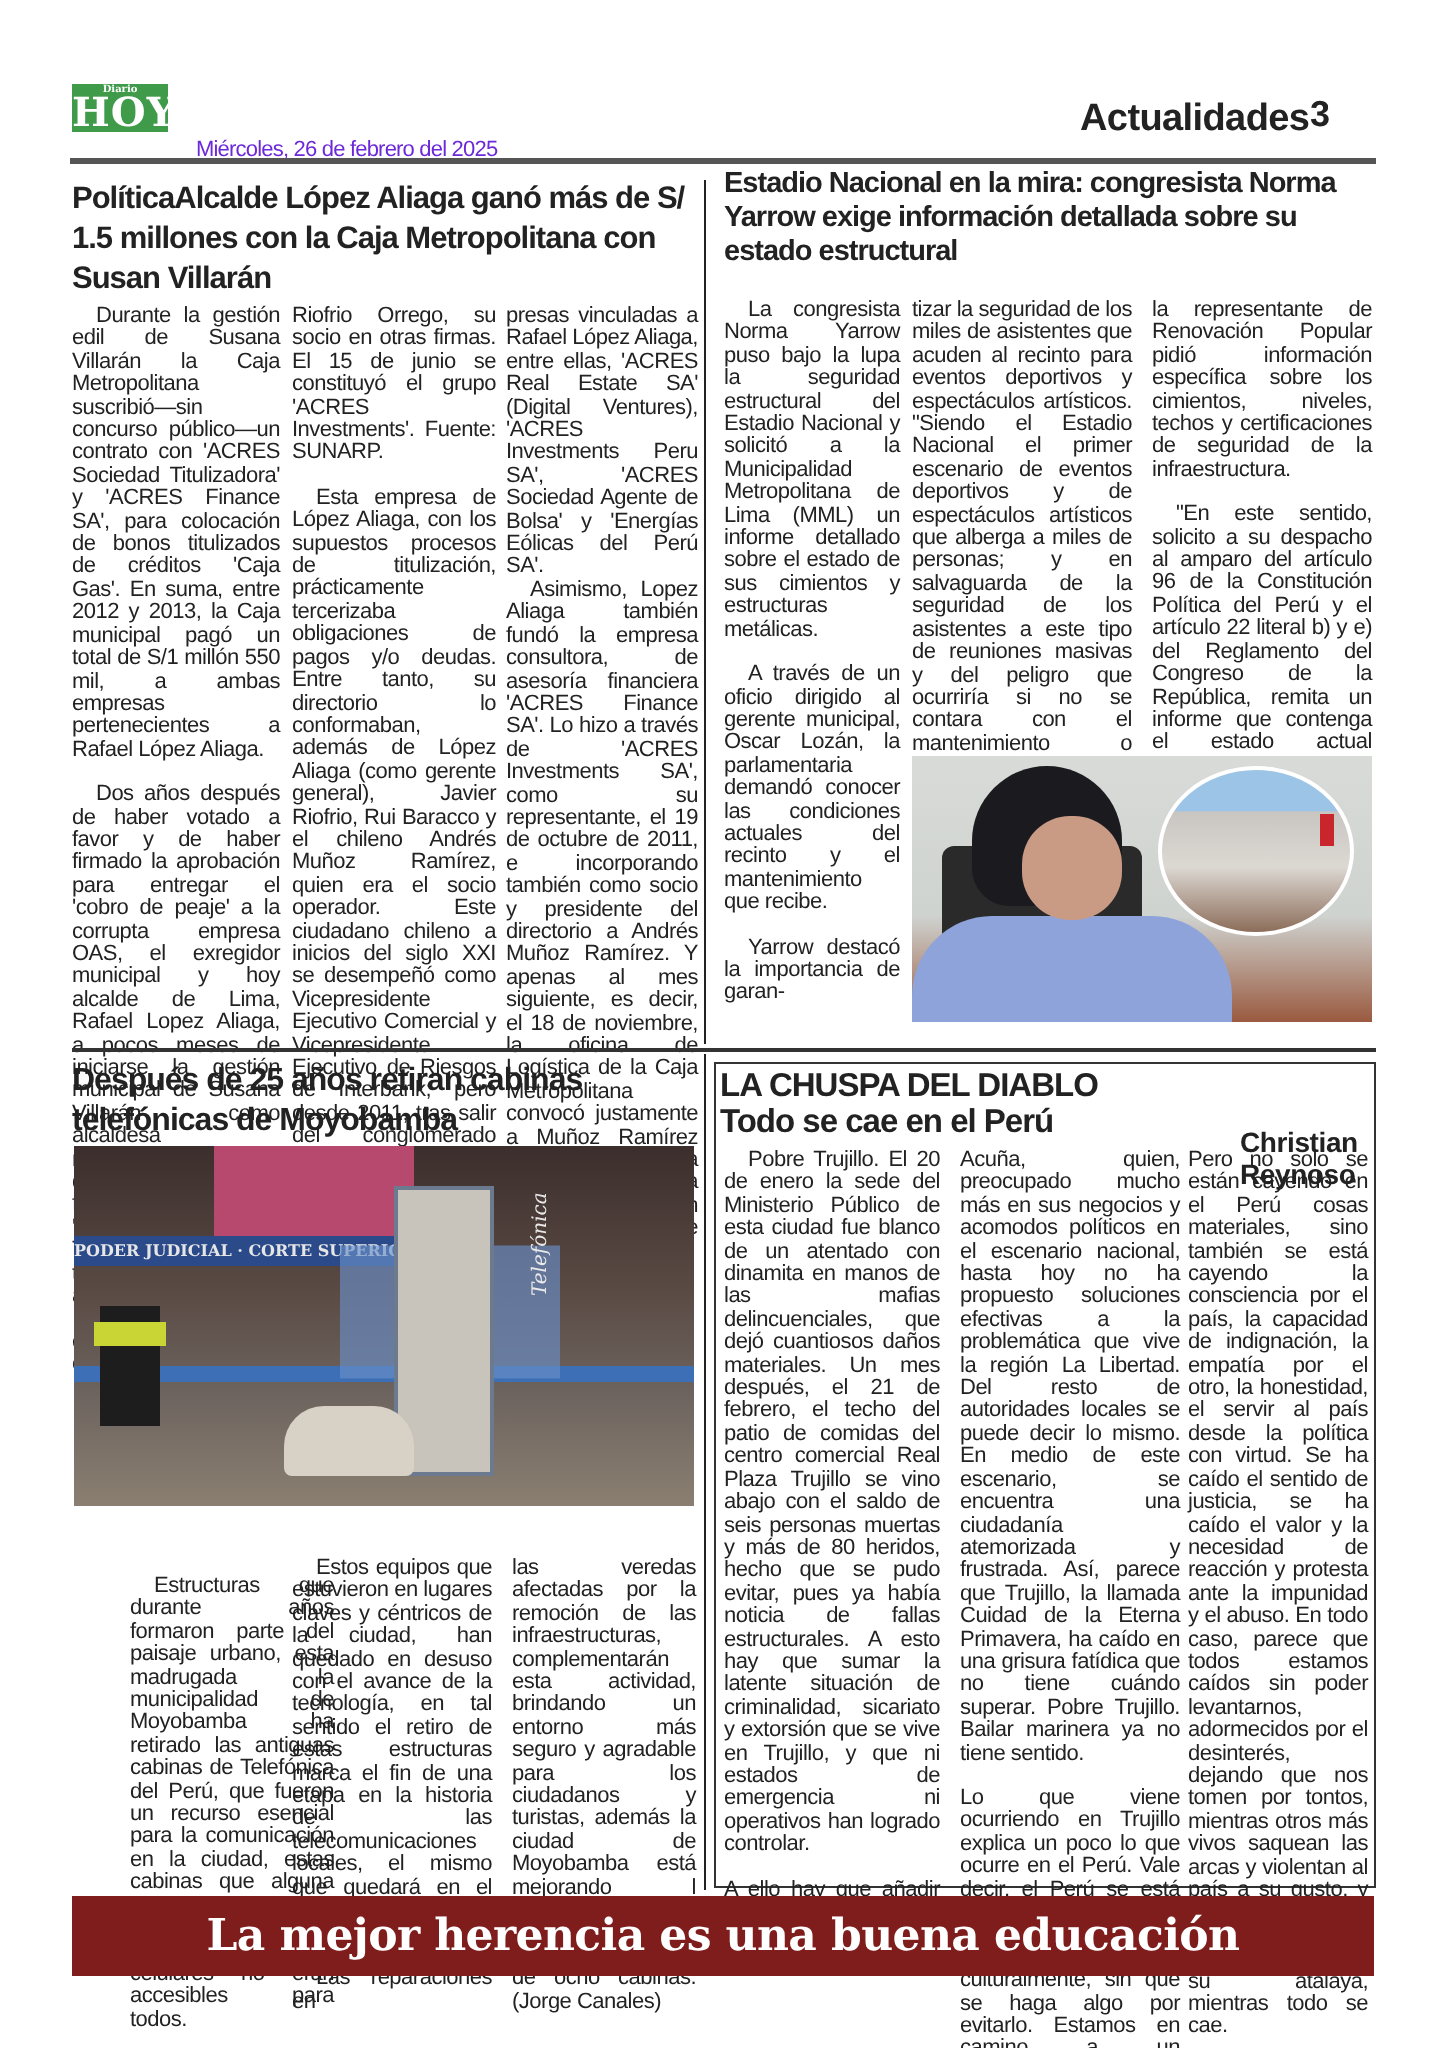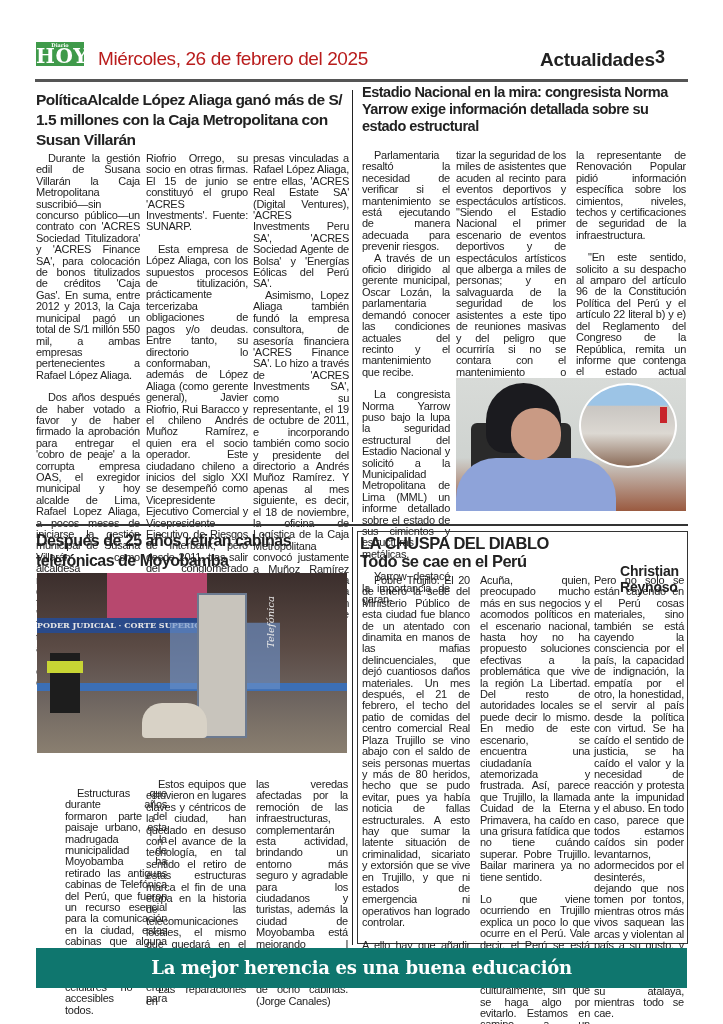--- a/index.html
+++ b/index.html
@@ -3,21 +3,21 @@
 <meta charset="utf-8">
 <style>
   * { box-sizing: border-box; margin: 0; padding: 0; }
   html, body { width: 723px; height: 1024px; background: #ffffff; overflow: hidden; }
   body { position: relative; font-family: "Liberation Sans", sans-serif; color: #1a1a1a; }
 
   .header { position: absolute; left: 0; top: 0; width: 723px; height: 80px; }
   .logo { position: absolute; left: 36px; top: 42px; width: 48px; height: 24px; background: #3f9a4a; color: #fff; text-align: center; }
   .logo .small { display: block; font-family: "DejaVu Serif", serif; font-size: 5px; font-weight: bold; line-height: 7px; }
   .logo .big { display: block; font-family: "DejaVu Serif", serif; font-size: 20px; font-weight: bold; line-height: 15px; letter-spacing: 0.5px; }
-  .date { position: absolute; left: 98px; top: 48px; font-size: 19px; color: #b91c1c; letter-spacing: -0.4px; }
+  .date { position: absolute; left: 98px; top: 69px; font-size: 11px; color: #6d28d9; letter-spacing: -0.4px; }
   .section { position: absolute; left: 540px; top: 49px; font-size: 19px; font-weight: bold; color: #222; letter-spacing: -0.3px; }
   .pagenum { position: absolute; left: 655px; top: 47px; font-size: 18px; font-weight: bold; color: #222; }
   .rule { position: absolute; left: 35px; top: 79px; width: 653px; height: 3px; background: #555; }
 
   .vsep { position: absolute; background: #222; width: 1px; }
   .hsep { position: absolute; background: #333; height: 2px; }
 
   .headline { position: absolute; text-align: left; font-weight: bold; color: #222; letter-spacing: -0.5px; }
 
   .col { position: absolute; font-size: 11px; line-height: 11.4px; text-align: justify; color: #222; letter-spacing: -0.25px; hyphens: manual; }
@@ -40,21 +40,21 @@
   .cabin-booth { position: absolute; left: 160px; top: 20px; width: 50px; height: 145px; background: #c8c4bc; border: 2px solid #6c7a90; }
   .cabin-wing { position: absolute; left: 133px; top: 45px; width: 110px; height: 95px; background: #6a8fc7; opacity: 0.65; clip-path: polygon(0 5%, 100% 5%, 100% 75%, 0 75%); }
   .cabin-guard { position: absolute; left: 13px; top: 80px; width: 30px; height: 60px; background: #1d1d1d; }
   .cabin-vest { position: absolute; left: 10px; top: 88px; width: 36px; height: 12px; background: #c8d534; }
   .cabin-man { position: absolute; left: 105px; top: 130px; width: 65px; height: 35px; background: #d8d2c6; border-radius: 20px 20px 4px 4px; }
   .cabin-brand { position: absolute; left: 228px; top: 75px; color: #e9e9e9; font-family: "DejaVu Serif", serif; font-size: 10px; font-style: italic; transform: rotate(-90deg); transform-origin: left top; }
 
   .box-chuspa { position: absolute; left: 357px; top: 531px; width: 331px; height: 413px; border: 1px solid #333; }
   .byline { position: absolute; left: 620px; top: 563px; font-size: 14px; font-weight: bold; color: #222; letter-spacing: -0.2px; }
 
-  .banner { position: absolute; left: 36px; top: 948px; width: 651px; height: 40px; background: #0f766e; color: #fff; text-align: center; font-family: "DejaVu Serif", serif; font-weight: bold; font-size: 18px; line-height: 40px; letter-spacing: -0.3px; }
+  .banner { position: absolute; left: 36px; top: 948px; width: 651px; height: 40px; background: #7f1d1d; color: #fff; text-align: center; font-family: "DejaVu Serif", serif; font-weight: bold; font-size: 22px; line-height: 40px; letter-spacing: -0.3px; }
 </style>
 </head>
 <body>
 
 <div class="header">
   <div class="logo">
     <span class="small">Diario</span>
     <span class="big">HOY</span>
   </div>
   <div class="date">Miércoles, 26 de febrero  del 2025</div>
@@ -76,23 +76,22 @@
 <div class="col" style="left:253px; top:153px; width:96px;">
   <p class="tight" style="text-indent:0">presas vinculadas a Rafael López Aliaga, entre ellas, 'ACRES Real Estate SA' (Digital Ventures), 'ACRES Investments Peru SA', 'ACRES Sociedad Agente de Bolsa' y 'Energías Eólicas del Perú SA'.</p>
   <p>Asimismo, Lopez Aliaga también fundó la empresa consultora, de asesoría financiera 'ACRES Finance SA'. Lo hizo a través de 'ACRES Investments SA', como su representante, el 19 de octubre de 2011, e incorporando también como socio y presidente del directorio a Andrés Muñoz Ramírez. Y apenas al mes siguiente, es decir, el 18 de noviembre, la oficina de Logística de la Caja Metropolitana convocó justamente a Muñoz Ramírez para que la empresa realice una asesoría externa en gestión integral de riesgos.</p>
 </div>
 
 <div class="vsep" style="left:352px; top:90px; height:432px;"></div>
 
 <div class="headline" style="left:362px; top:84px; width:326px; font-size:14.5px; line-height:17px;">Estadio Nacional en la mira: congresista Norma Yarrow exige información detallada sobre su estado estructural</div>
 
 <div class="col" style="left:362px; top:150px; width:88px;">
-  <p class="tight">Parlamentaria resaltó la necesidad de verificar si el mantenimiento se está ejecutando de manera adecuada para prevenir riesgos.</p>
+  <p>La congresista Norma Yarrow puso bajo la lupa la seguridad estructural del Estadio Nacional y solicitó a la Municipalidad Metropolitana de Lima (MML) un informe detallado sobre el estado de sus cimientos y estructuras metálicas.</p>
   <p>A través de un oficio dirigido al gerente municipal, Oscar Lozán, la parlamentaria demandó conocer las condiciones actuales del recinto y el mantenimiento que recibe.</p>
-  <p>La congresista Norma Yarrow puso bajo la lupa la seguridad estructural del Estadio Nacional y solicitó a la Municipalidad Metropolitana de Lima (MML) un informe detallado sobre el estado de sus cimientos y estructuras metálicas.</p>
   <p>Yarrow destacó la importancia de garan-</p>
 </div>
 <div class="col" style="left:456px; top:150px; width:110px;">
   <p style="text-indent:0">tizar la seguridad de los miles de asistentes que acuden al recinto para eventos deportivos y espectáculos artísticos. "Siendo el Estadio Nacional el primer escenario de eventos deportivos y de espectáculos artísticos que alberga a miles de personas; y en salvaguarda de la seguridad de los asistentes a este tipo de reuniones masivas y del peligro que ocurriría si no se contara con el mantenimiento o certificaciones debidas a las infraestructuras", señaló en su solicitud.</p>
   <p style="text-align:right">En el documento enviado,</p>
 </div>
 <div class="col" style="left:576px; top:150px; width:110px;">
   <p style="text-indent:0">la representante de Renovación Popular pidió información específica sobre los cimientos, niveles, techos y certificaciones de seguridad de la infraestructura.</p>
   <p>"En este sentido, solicito a su despacho al amparo del artículo 96 de la Constitución Política del Perú y el artículo 22 literal b) y e) del Reglamento del Congreso de la República, remita un informe que contenga el estado actual situacional de las estructuras del Estadio Nacional", concluyó.</p>
 </div>

